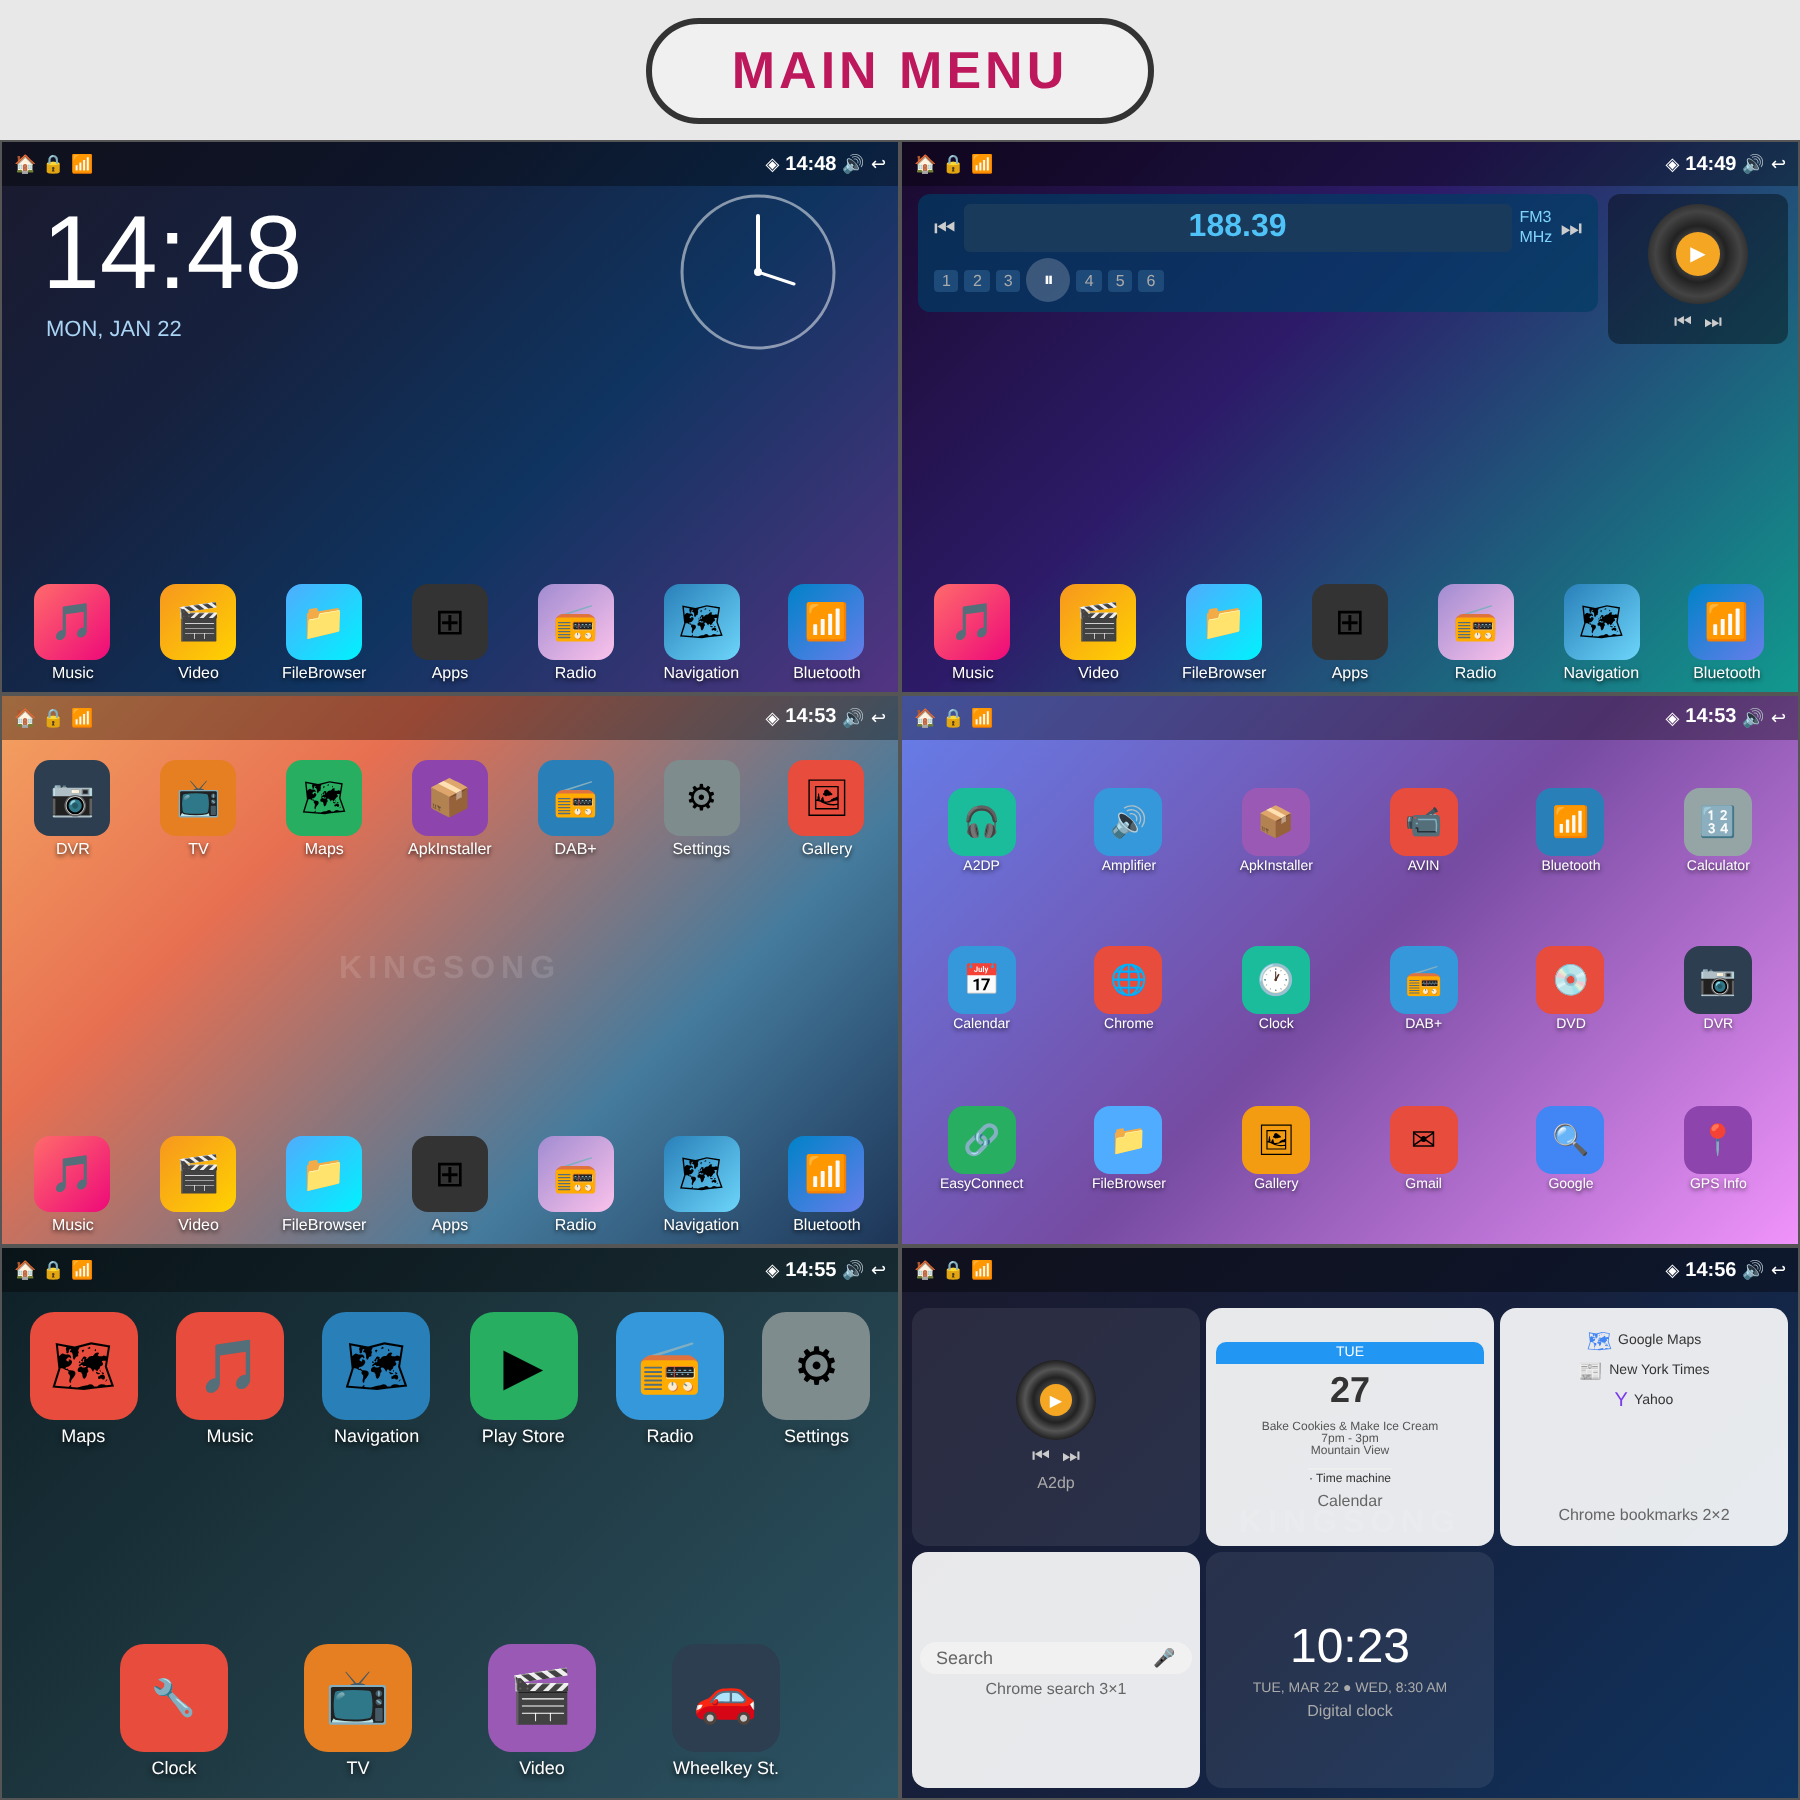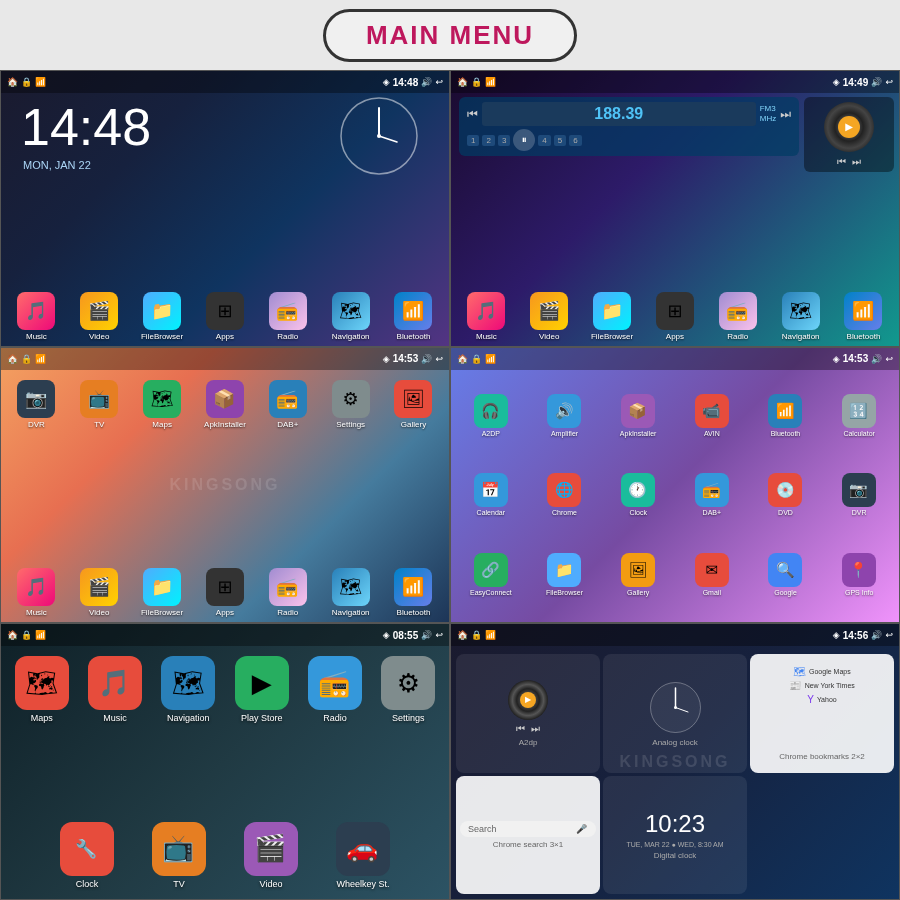--- a/index.html
+++ b/index.html
@@ -557,21 +557,21 @@
 
   <div class="cell cell-5">
     <div class="status-bar">
       <div class="status-left">
         <span>🏠</span>
         <span>🔒</span>
         <span>📶</span>
       </div>
       <div class="status-right">
         <span>◈</span>
-        <span class="status-time">08:55</span>
+        <span class="status-time">14:55</span>
         <span>🔊</span>
         <span>↩</span>
       </div>
     </div>
     <div style="position:absolute;top:28px;left:0;right:0;display:flex;justify-content:space-around;padding:4px;">
       <div class="big-app-item">
         <div class="big-icon" style="background:#e74c3c;">🗺</div>
         <span class="big-label">Maps</span>
       </div>
       <div class="big-app-item">
@@ -636,30 +636,28 @@
         <div style="width:40px;height:40px;background:radial-gradient(circle,#444 25%,#222 40%,#555 55%,#222 70%);border-radius:50%;display:flex;align-items:center;justify-content:center;">
           <div style="width:16px;height:16px;background:#f5a623;border-radius:50%;display:flex;align-items:center;justify-content:center;color:#fff;font-size:8px;">▶</div>
         </div>
         <div style="display:flex;gap:6px;">
           <span style="color:#ccc;font-size:10px;">⏮</span>
           <span style="color:#ccc;font-size:10px;">⏭</span>
         </div>
         <span class="widget-title">A2dp</span>
       </div>
 
-      <div class="widget-item">
-        <svg width="55" height="55" viewBox="0 0 55 55">
-          <circle cx="27.5" cy="27.5" r="25" fill="rgba(255,255,255,0.05)" stroke="rgba(255,255,255,0.3)" stroke-width="1"></circle>
-          <line x1="27.5" y1="27.5" x2="27.5" y2="8" stroke="white" stroke-width="1.5" stroke-linecap="round"></line>
-          <line x1="27.5" y1="27.5" x2="40" y2="32" stroke="white" stroke-width="1" stroke-linecap="round"></line>
-          <circle cx="27.5" cy="27.5" r="1.5" fill="white"></circle>
-        </svg>
-        <span class="widget-title">Analog clock</span>
-      </div>
-
+
+      <div class="widget-item" style="background:rgba(255,255,255,0.9);border-radius:8px;">
+        <div style="background:#2196F3;width:100%;text-align:center;padding:2px;border-radius:5px 5px 0 0;font-size:7px;color:#fff;">TUE</div>
+        <div style="font-size:18px;font-weight:bold;color:#333;">27</div>
+        <div style="font-size:6px;color:#555;text-align:center;padding:2px;">Bake Cookies &amp; Make Ice Cream<br>7pm - 3pm<br>Mountain View</div>
+        <div style="font-size:6px;color:#333;border-top:1px solid #eee;padding-top:2px;">· Time machine</div>
+        <span class="widget-title" style="color:#666;">Calendar</span>
+      </div>
 
       <div class="widget-item" style="background:rgba(255,255,255,0.9);border-radius:8px;padding:4px;">
         <div style="display:flex;align-items:center;gap:3px;font-size:7px;color:#333;">
           <span style="color:#4285f4;font-size:10px;">🗺</span>Google Maps
         </div>
         <div style="display:flex;align-items:center;gap:3px;font-size:7px;color:#333;">
           <span style="color:#e74c3c;font-size:10px;">📰</span>New York Times
         </div>
         <div style="display:flex;align-items:center;gap:3px;font-size:7px;color:#333;">
           <span style="color:#7c3aed;font-size:10px;">Y</span>Yahoo

